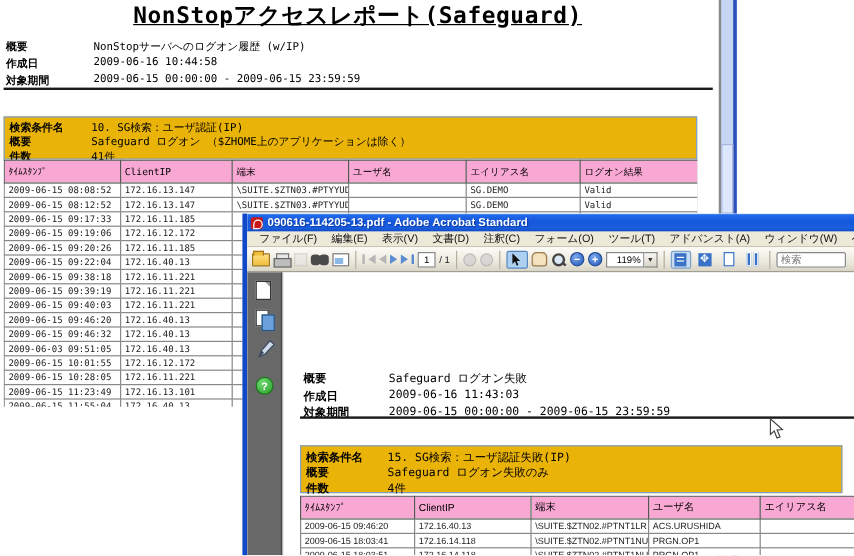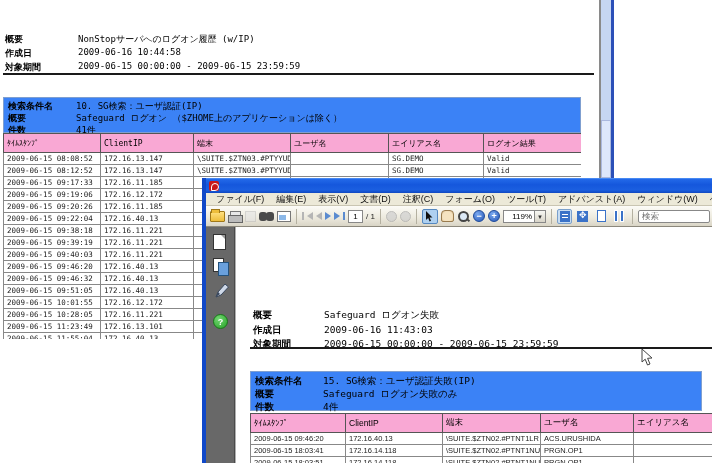--- a/index.html
+++ b/index.html
@@ -11,21 +11,21 @@
   
   .bgdoc { position:absolute; left:0; top:0; width:596px; height:463px; background:#fff; }
   .bgdoc .rpt-title {
     position:absolute; left:0; top:0; width:596px; text-align:center;
     font-size:19px; font-weight:bold; text-decoration:underline; letter-spacing:.5px;
   }
   .fieldrow { position:absolute; font-size:9px; white-space:nowrap; }
   .fieldrow .flabel { position:absolute; left:0; font-weight:bold; }
   .fieldrow .fvalue { position:absolute; }
   .thickline { position:absolute; height:2px; background:#1a1a1a; }
-  .bluebox { position:absolute; background:#3b82f6; border:1px solid #7f9fd0;text-decoration:underline; }
+  .bluebox { position:absolute; background:#eab308; border:1px solid #7f9fd0;text-decoration:underline; }
   .critrow { position:absolute; font-size:9px; white-space:nowrap; }
   .critrow .clabel { position:absolute; left:4px; font-weight:bold; }
   .critrow .cvalue { position:absolute; }
   table.rpt { border-collapse:collapse; table-layout:fixed; background:#fff; }
   table.rpt th {
     background:#f9a8d4; border:1px solid #555; font-size:8px; font-weight:normal;
     text-align:left; padding:2px 3px; height:19px; vertical-align:middle; white-space:nowrap; overflow:hidden;
   }
   table.rpt td {
     border:1px solid #888; font-size:7.5px; height:12px; padding:0 3px;
@@ -94,21 +94,21 @@
   .zoombox .zdrop { width:11px; height:13px; border:1px solid #888; border-left:none; background:linear-gradient(#f8f8f4,#d8d4c8); font-size:6px; text-align:center; line-height:12px; color:#333; }
   .i-layout { width:17px; height:15px; border:1px solid transparent; border-radius:2px; display:flex; align-items:center; justify-content:center; }
   .i-layout.active { background:#c8ddf2; border-color:#7aa0cc; }
   .li-inner1 { width:10px; height:11px; background:#3a72c8; position:relative; }
   .li-inner1::after { content:""; position:absolute; left:2px; top:3px; width:6px; height:1.5px; background:#fff; box-shadow:0 3px 0 #fff; }
   .li-inner2 { width:11px; height:11px; background:#3a72c8; position:relative; }
   .li-inner2::after { content:"✥"; position:absolute; left:1.5px; top:-1px; color:#fff; font-size:9px; }
   .li-inner3 { width:9px; height:12px; background:#fff; border:1.5px solid #3a72c8; }
   .li-inner4 { width:11px; height:12px; display:flex; gap:2px; }
   .li-inner4 span { width:4px; height:12px; background:#3a72c8; border:1px solid #fff; }
-  .searchbox { width:72px; height:13px; background:#fff; border:1px solid #888; border-radius:2px; font-size:8.5px; padding:0 3px; color:#888; font-family:"Liberation Sans","DejaVu Sans",sans-serif; }
+  .searchbox { width:58px; height:13px; background:#fff; border:1px solid #888; border-radius:2px; font-size:8.5px; padding:0 3px; color:#888; font-family:"Liberation Sans","DejaVu Sans",sans-serif; }
   
   .winbody { display:flex; height:236px; }
   .navstrip { width:29px; background:#686868; border-right:1px solid #4a4a4a; position:relative; flex:0 0 auto; }
   .nav-ic { position:absolute; left:7px; }
   .ni-page { width:13px; height:16px; background:#fff; border:1px solid #333; }
   .ni-page::after { content:""; position:absolute; right:0; top:0; border-left:4px solid transparent; border-top:4px solid #9a9a9a; }
   .ni-pages { width:16px; height:17px; }
   .ni-pages::before { content:""; position:absolute; left:0; top:0; width:9px; height:12px; background:#fff; border:1px solid #333; }
   .ni-pages::after { content:""; position:absolute; left:5px; top:4px; width:9px; height:12px; background:#6aa0dc; border:1px solid #24527c; }
   .ni-help { width:15px; height:15px; border-radius:50%; background:radial-gradient(circle at 35% 30%, #72d872, #28a028); border:1px solid #187818; color:#fff; font-weight:bold; font-size:9px; text-align:center; line-height:14px; }
@@ -118,20 +118,21 @@
   .docpane table.rpt th { font-size:8.5px; }
   
   .cursor { position:absolute; left:641px; top:348px; z-index:50; }
 </style>
 </head>
 <body>
 
 <div id="stage">
 
   <div class="bgdoc">
+    <div class="rpt-title">NonStopアクセスレポート(Safeguard)</div>
 
     <div class="fieldrow" style="left:5px; top:33px; width:580px;">
       <span class="flabel">概要</span>
       <span class="fvalue" style="left:73px;">NonStopサーバへのログオン履歴 (w/IP)</span>
     </div>
     <div class="fieldrow" style="left:5px; top:47px; width:580px;">
       <span class="flabel">作成日</span>
       <span class="fvalue" style="left:73px;">2009-06-16 10:44:58</span>
     </div>
     <div class="fieldrow" style="left:5px; top:61px; width:580px;">
@@ -271,21 +272,21 @@
             <tr>
               <td>2009-06-15 09:46:32</td>
               <td>172.16.40.13</td>
               <td></td>
               <td></td>
               <td></td>
               <td></td>
             </tr>
 
             <tr>
-              <td>2009-06-15 09:51:05</td>
+              <td>2009-06-03 09:51:05</td>
               <td>172.16.40.13</td>
               <td></td>
               <td></td>
               <td></td>
               <td></td>
             </tr>
 
             <tr>
               <td>2009-06-15 10:01:55</td>
               <td>172.16.12.172</td>
@@ -327,20 +328,21 @@
   </div>
 
   <div class="bg-scrollbar">
     <div class="bg-scroll-thumb"></div>
   </div>
 
   <div class="acrobat">
 
     <div class="titlebar">
       <span class="appicon"></span>
+      <span class="wintitle">090616-114205-13.pdf - Adobe Acrobat Standard</span>
     </div>
 
     <div class="menubar">
 
         <span class="menu-item">ファイル(F)</span>
 
         <span class="menu-item">編集(E)</span>
 
         <span class="menu-item">表示(V)</span>
 

